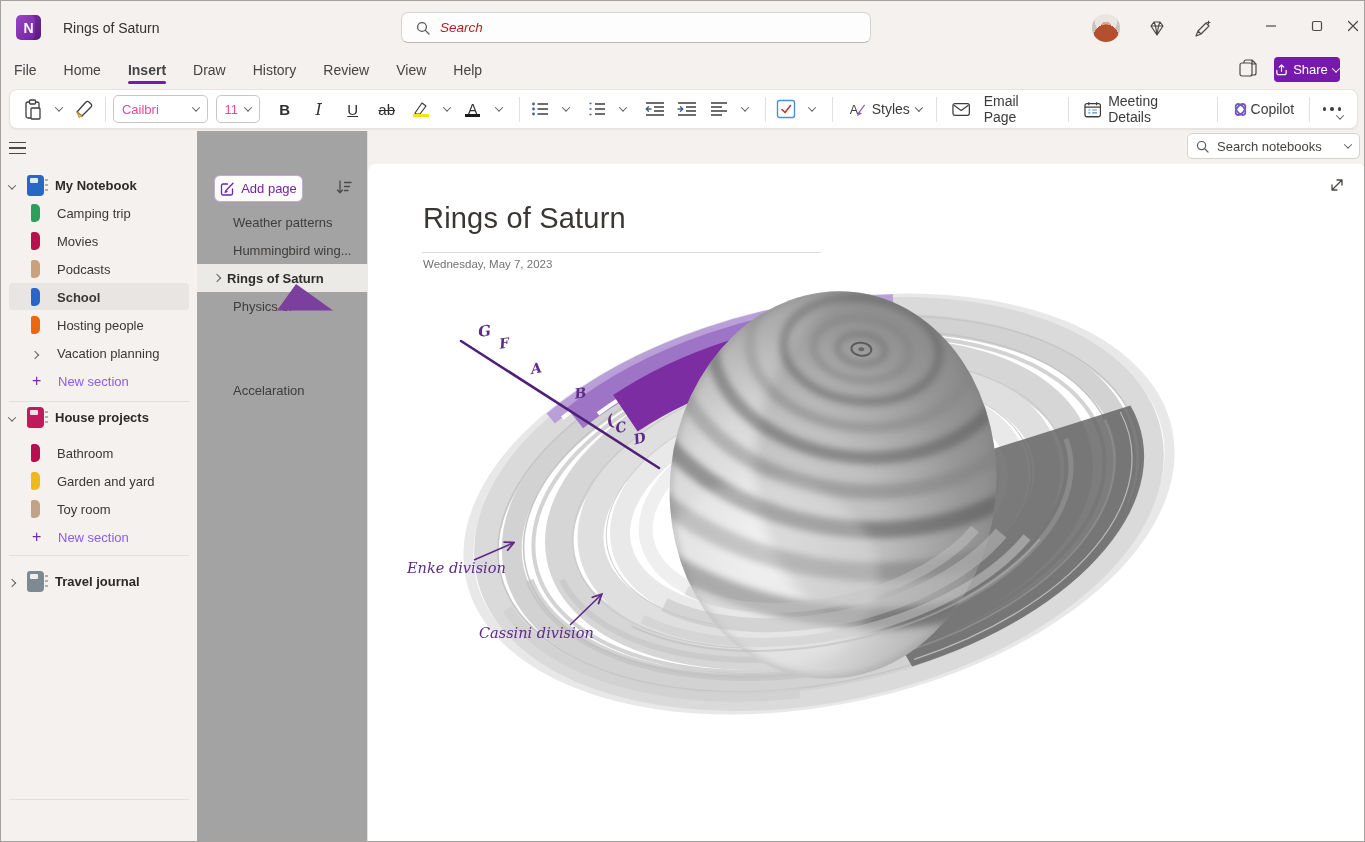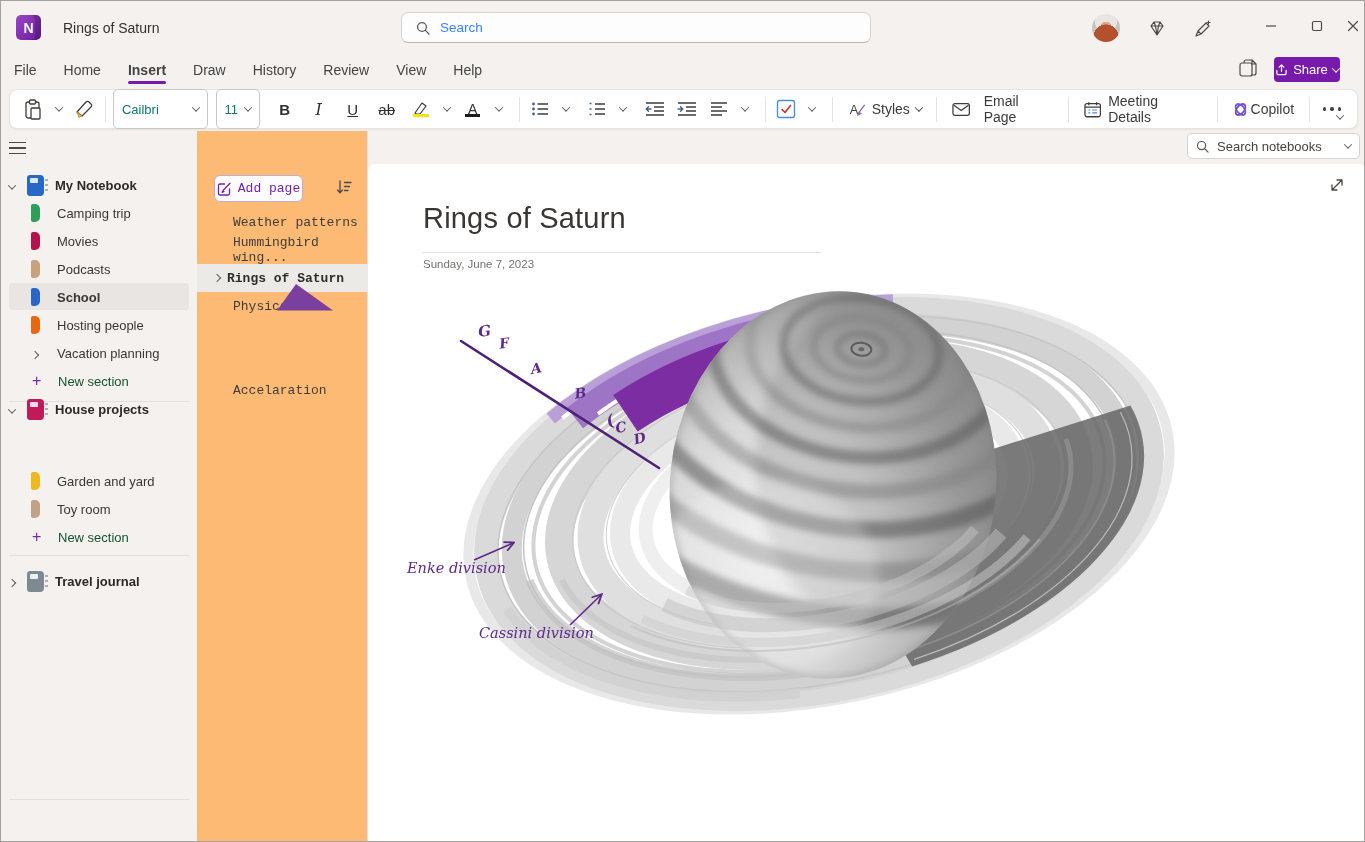--- a/index.html
+++ b/index.html
@@ -7,21 +7,21 @@
   .win { position:relative; width:1365px; height:842px; background:#f4f1ef; overflow:hidden; border:1px solid #a5a19e; }
 
   
   .titlebar { position:absolute; left:0; top:0; width:100%; height:52px; }
   .applogo { position:absolute; left:15px; top:14px; width:25px; height:25px; border-radius:5px;
              background:linear-gradient(135deg,#9a44c8,#6c1e9a); color:#fff; font-weight:bold; font-size:14px;
              display:flex; align-items:center; justify-content:center; box-shadow:inset -6px 0 0 rgba(0,0,0,.18); }
   .apptitle { position:absolute; left:62px; top:19px; font-size:14px; color:#333; }
   .searchpill { position:absolute; left:400px; top:11px; width:470px; height:31px; background:#fdfdfd;
                 border:1px solid #d7d4d2; border-bottom-color:#bab6b3; border-radius:7px; display:flex; align-items:center; padding-left:14px; gap:10px; }
-  .searchpill span { font-size:13.5px; color:#3b82f6; }
+  .searchpill span { font-size:13.5px; color:#b91c1c;font-style:italic; }
   .avatar { position:absolute; left:1091px; top:13px; width:28px; height:28px; border-radius:50%;
             background: radial-gradient(circle at 50% 82%, #b5502f 0 46%, transparent 47%),
                         radial-gradient(circle at 50% 46%, #d9a98d 0 25%, transparent 26%),
                         radial-gradient(circle at 50% 28%, #eae5e0 0 44%, transparent 45%), #c9c4bf; }
   .tb-ic { position:absolute; top:18px; width:20px; height:20px; }
   .wbtn { position:absolute; top:0; width:46px; height:50px; display:flex; align-items:center; justify-content:center; }
 
   
   .menubar { position:absolute; left:0; top:52px; width:100%; height:34px; display:flex; align-items:center; padding-left:13px; gap:27px; }
   .mitem { position:relative; font-size:14px; color:#444; height:34px; display:flex; align-items:center; }
@@ -31,21 +31,21 @@
   .sharebtn { position:absolute; right:24px; top:56px; width:66px; height:25px; border-radius:4px; background:#7719AA;
               color:#fff; font-size:13px; display:flex; align-items:center; justify-content:center; gap:5px; }
 
   
   .ribbon { position:absolute; left:8px; top:88px; width:1349px; height:40px; background:#fff; border:1px solid #e6e3e0;
             border-radius:8px; box-shadow:0 1px 2px rgba(0,0,0,.06); display:flex; align-items:center; padding:0 10px; }
   .rbtn { display:flex; align-items:center; justify-content:center; min-width:26px; height:30px; padding:0 3px; border-radius:4px; color:#3b3b3b; }
   .rdiv { width:1px; height:25px; background:#e3e0dd; margin:0 7px; }
   .chv { display:inline-block; width:6px; height:6px; border-right:1.4px solid #5f5f5f; border-bottom:1.4px solid #5f5f5f; transform:rotate(45deg) translate(-1px,-1px); }
   .chv.right { transform:rotate(-45deg); }
-  .selbox { display:flex; align-items:center; justify-content:space-between; border:1px solid #c9c6c3; border-radius:5px; height:40px; padding:0 8px; font-size:13px; color:#0f766e; background:#fff; }
+  .selbox { display:flex; align-items:center; justify-content:space-between; border:1px solid #c9c6c3; border-radius:5px; height:28px; padding:0 8px; font-size:13px; color:#ec4899; background:#fff; }
   .glyph { font-size:15px; color:#2f2f2f; }
   .underlinebar { display:block; height:3px; margin-top:-2px; }
   .dots3 { display:flex; gap:4px; padding:0 6px; }
   .dots3 i { width:3.5px; height:3.5px; border-radius:50%; background:#444; }
   .ribcollapse { position:absolute; right:14px; bottom:4px; }
 
   
   .body { position:absolute; left:0; top:130px; width:1365px; height:712px; }
 
   
@@ -58,25 +58,25 @@
   .nbook::before { content:""; position:absolute; left:3px; top:3px; width:8px; height:5px; background:rgba(255,255,255,.85); border-radius:1px; }
   .nbook::after { content:""; position:absolute; right:-3.5px; top:4px; width:2.5px; height:13px;
                   background:repeating-linear-gradient(rgba(0,0,0,.28) 0 2px, transparent 2px 5px); }
   .ntitle { font-weight:bold; color:#2c2a28; }
   .stab { width:9px; height:18px; border-radius:2px 5px 5px 2px; margin-left:30px; margin-right:17px; flex:0 0 auto; }
   .nchev { margin-left:8px; width:12px; flex:0 0 auto; }
   .schev { margin-left:31px; margin-right:17px; width:8px; flex:0 0 auto; }
   .selrow { position:absolute; left:8px; width:180px; height:27px; border-radius:4px; background:#e8e5e2; }
   .sdvdr { position:absolute; left:8px; width:180px; height:1px; background:#e2dfdc; }
   .plus { color:#7426ad; font-size:16px; margin-left:31px; margin-right:16px; width:10px; line-height:10px; flex:0 0 auto; }
-  .newsec { color:#14532d; }
+  .newsec { color:#8b5cf6; }
   .qn { position:absolute; left:0; bottom:8px; width:196px; height:30px; display:flex; align-items:center; font-size:13px; color:#3a3836; }
 
   
-  .pages { position:absolute; left:196px; top:0; width:171px; height:712px; background:#fdba74; border-right:1px solid #e1dedb;font-family:Liberation Mono, monospace; }
+  .pages { position:absolute; left:196px; top:0; width:171px; height:712px; background:#a3a3a3; border-right:1px solid #e1dedb; }
   .addpage { position:absolute; left:17px; top:44px; width:89px; height:27px; border:1px solid #c3abd8; border-radius:6px;
              display:flex; align-items:center; justify-content:center; gap:6px; color:#7023ab; font-size:13px; background:#fdfcfd; }
   .sorticon { position:absolute; left:138px; top:47px; }
   .plist { position:absolute; left:0; top:77px; width:171px; }
   .prow { height:28px; display:flex; align-items:center; padding-left:36px; font-size:13px; color:#3f3d3b; position:relative; }
   .prow.sel { background:#eceae7; font-weight:bold; color:#2e2c2a; padding-left:17px; gap:7px; }
   .pspacer { height:56px; }
 
   
   .ttip { position:absolute; left:172px; top:179px; width:186px; height:56px; background:#7B3F9E; border-radius:2px; z-index:30;
@@ -345,24 +345,28 @@
       <div class="nrow" style="top:208px">
         <span class="schev"><span class="chv right"></span></span>
         <span class="lbl">Vacation planning</span>
       </div>
       <div class="nrow" style="top:236px">
         <span class="plus">+</span>
         <span class="lbl newsec">New section</span>
       </div>
       <div class="sdvdr" style="top:270px"></div>
 
-      <div class="nrow" style="top:264px">
+      <div class="nrow" style="top:272px">
         <span class="nchev"><span class="chv"></span></span>
         <span class="nbook" style="margin-left: 6px; background: rgb(193, 26, 91);"></span>
         <span class="lbl ntitle">House projects</span>
+      </div>
+      <div class="nrow" style="top:308px">
+        <span class="stab" style="background: rgb(182, 16, 80);"></span>
+        <span class="lbl">Bathroom</span>
       </div>
       <div class="nrow" style="top:336px">
         <span class="stab" style="background: rgb(237, 185, 28);"></span>
         <span class="lbl">Garden and yard</span>
       </div>
       <div class="nrow" style="top:364px">
         <span class="stab" style="background: rgb(194, 162, 135);"></span>
         <span class="lbl">Toy room</span>
       </div>
       <div class="nrow" style="top:392px">
@@ -424,21 +428,21 @@
         <span style="flex:1">Search notebooks</span>
         <span class="chv"></span>
       </div>
 
       <div class="canvas">
         <svg class="expand" width="18" height="18" viewBox="0 0 18 18">
           <path d="M4 14 L14 4 M14 4 h-5 M14 4 v5 M4 14 h5 M4 14 v-5" fill="none" stroke="#4c4a48" stroke-width="1.3" stroke-linecap="round" stroke-linejoin="round"></path>
         </svg>
         <div class="ptitle">Rings of Saturn</div>
         <div class="phr"></div>
-        <div class="pdate">Sunday, June 7, 2023</div>
+        <div class="pdate">Wednesday, May 7, 2023</div>
 
         <svg style="position:absolute; left:23px; top:122px" width="830" height="450" viewBox="0 0 830 450">
           <defs>
             <radialGradient id="pg" cx="32%" cy="68%" r="90%">
               <stop offset="0%" stop-color="#f2f2f2"></stop>
               <stop offset="38%" stop-color="#d8d8d8"></stop>
               <stop offset="68%" stop-color="#a8a8a8"></stop>
               <stop offset="100%" stop-color="#878787"></stop>
             </radialGradient>
             <clipPath id="pclip">

